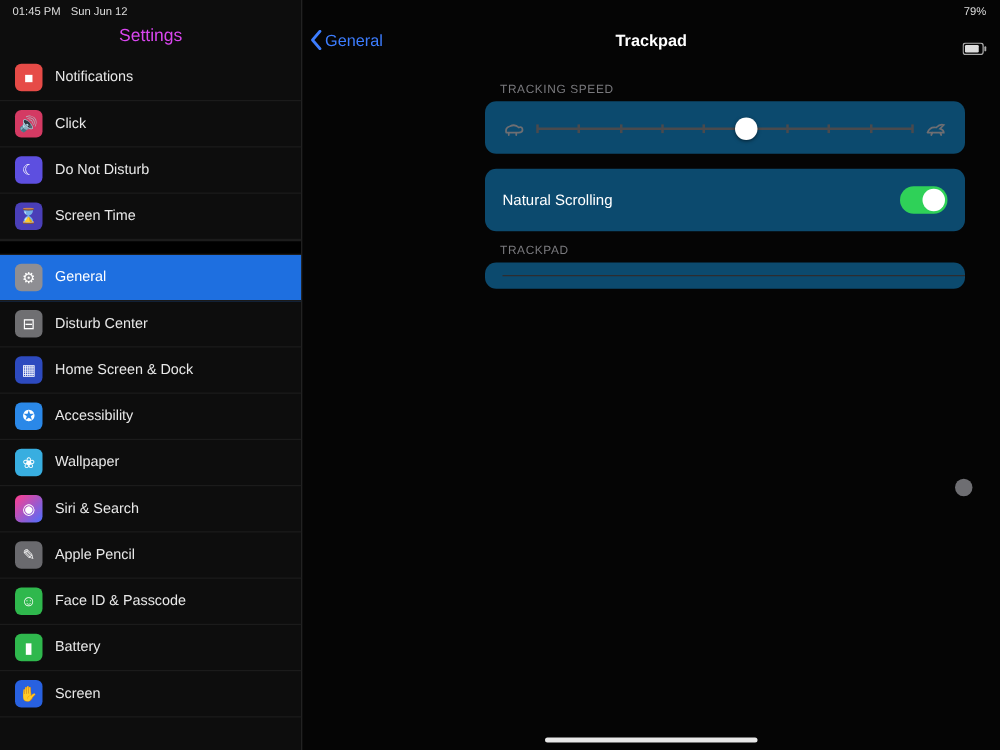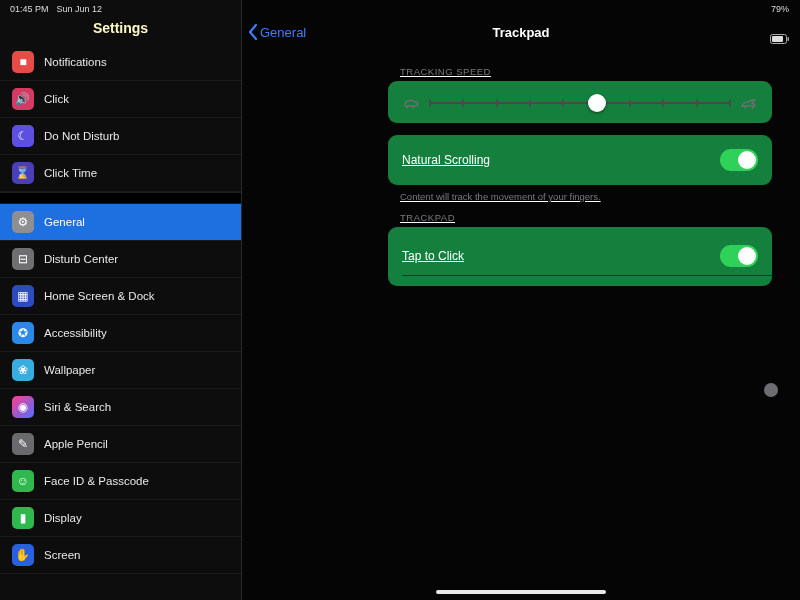--- a/index.html
+++ b/index.html
@@ -7,44 +7,44 @@
   .root { display:flex; width:100%; height:100%; }
 
   
   .statusbar { position:absolute; top:0; left:0; right:0; height:18px; display:flex; align-items:center; font-size:9px; color:#ddd; padding:0 10px; z-index:10;}
   .statusbar .sb-left { flex:0 0 auto; display:flex; gap:8px;}
   .statusbar .sb-right { margin-left:auto; display:flex; align-items:center; gap:20px;flex-direction:column;}
   .wifi-icon svg, .batt-icon svg { display:block; }
 
   
   .sidebar { width:242px; height:100%; background:#0d0d0d; border-right:1px solid #2a2a2a; display:flex; flex-direction:column; }
-  .sidebar-title { text-align:center; font-size:14px; font-weight:700; color:#fef9c3; padding:20px 0 8px 0; }
+  .sidebar-title { text-align:center; font-size:14px; font-weight:400; color:#d946ef; padding:20px 0 8px 0; }
   .side-list { flex:1; overflow:auto; }
   .group-gap { height:12px; background:#000; border-top:1px solid #1c1c1c; border-bottom:1px solid #1c1c1c;}
   .side-item { display:flex; align-items:center; gap:10px; padding:7px 12px; font-size:11.5px; color:#e8e8e8; border-bottom:1px solid #1b1b1b; cursor:pointer;}
   .side-item.selected { background:#1e6fe0; color:#fff; }
   .side-item .icon-box { width:22px; height:22px; border-radius:5px; display:flex; align-items:center; justify-content:center; flex:0 0 22px; }
   .side-item .icon-box span { font-size:12px; color:#fff; }
 
   
   .i-notif{background:#e64b47;} .i-sound{background:#d43a63;} .i-dnd{background:#5d4fe0;} .i-screentime{background:#4a3fb8;}
   .i-general{background:#8e8e93;} .i-control{background:#6f6f72;} .i-display{background:#2861e0;} .i-home{background:#2d4abf;}
   .i-access{background:#2a88e8;} .i-wall{background:#38aee0;} .i-siri{background:linear-gradient(135deg,#ff3e8e,#4d6fff);}
   .i-pencil{background:#6a6a6e;} .i-faceid{background:#2fb84d;} .i-batt{background:#2fb84d;} .i-privacy{background:#2861e0;}
 
   
   .detail { flex:1; background:#050505; position:relative; display:flex; flex-direction:column;}
   .detail-header { height:36px; margin-top:14px; position:relative; display:flex; align-items:center; justify-content:center; }
   .back-btn { position:absolute; left:6px; display:flex; align-items:center; gap:2px; color:#3d7dff; font-size:13px; cursor:pointer;}
   .back-btn svg{ display:block; }
   .detail-title { font-size:13px; font-weight:600; color:#fff;}
 
-  .detail-body { padding: 8px 18px 0 18px; width: 420px; margin: 0 auto 0 128px; text-decoration: underline; }
+  .detail-body { padding: 8px 18px 0 18px; width: 420px; margin: 0 auto 0 128px; }
   .sect-label { font-size:9.5px; letter-spacing:0.5px; color:#7a7a7e; margin: 8px 4px 4px 12px; text-transform:uppercase;}
-  .card { background:#15803d; border-radius:9px; padding:10px 14px; }
+  .card { background:#0c4a6e; border-radius:9px; padding:10px 14px; }
   .row { display:flex; align-items:center; justify-content:space-between; padding:8px 0; }
   .divider { height:1px; background:#2d2d30; margin:0 -14px 0 0;}
   .row-label { font-size:12px; color:#fff;}
   .hint { font-size:9.5px; color:#7a7a7e; margin:6px 4px 0 12px;}
 
   
   .slider { display:flex; align-items:center; gap:10px; padding:4px 0 2px 0;}
   .slider svg { flex:0 0 auto; }
   .track { flex:1; position:relative; height:16px;}
   .track-line { position:absolute; left:0; right:0; top:50%; height:2px; background:#4a4a4d; transform:translateY(-50%);}
@@ -106,21 +106,21 @@
         <div class="side-item">
           <div class="icon-box i-dnd">
             <span>☾</span>
           </div>
           <span>Do Not Disturb</span>
         </div>
         <div class="side-item">
           <div class="icon-box i-screentime">
             <span>⌛</span>
           </div>
-          <span>Click Time</span>
+          <span>Screen Time</span>
         </div>
         <div class="group-gap"></div>
         <div class="side-item selected">
           <div class="icon-box i-general">
             <span>⚙</span>
           </div>
           <span>General</span>
         </div>
         <div class="side-item">
           <div class="icon-box i-control">
@@ -161,21 +161,21 @@
         <div class="side-item">
           <div class="icon-box i-faceid">
             <span>☺</span>
           </div>
           <span>Face ID &amp; Passcode</span>
         </div>
         <div class="side-item">
           <div class="icon-box i-batt">
             <span>▮</span>
           </div>
-          <span>Display</span>
+          <span>Battery</span>
         </div>
         <div class="side-item">
           <div class="icon-box i-privacy">
             <span>✋</span>
           </div>
           <span>Screen</span>
         </div>
       </div>
   </div>
 
@@ -221,30 +221,23 @@
 
       <div style="height:12px"></div>
       <div class="card">
         <div class="row" style="padding:4px 0;">
           <span class="row-label">Natural Scrolling</span>
           <div class="toggle" id="tog-scroll">
               <div class="tknob"></div>
             </div>
         </div>
       </div>
-      <div class="hint">Content will track the movement of your fingers.</div>
 
       <div class="sect-label" style="margin-top:10px">TRACKPAD</div>
       <div class="card" id="trackpad-card">
-          <div class="row">
-            <span class="row-label">Tap to Click</span>
-            <div class="toggle">
-              <div class="tknob"></div>
-            </div>
-          </div>
           <div class="divider"></div>
         </div>
 
     </div>
 
     <div class="cursor-dot"></div>
     <div class="home-ind"></div>
   </div>
 
 </div>

